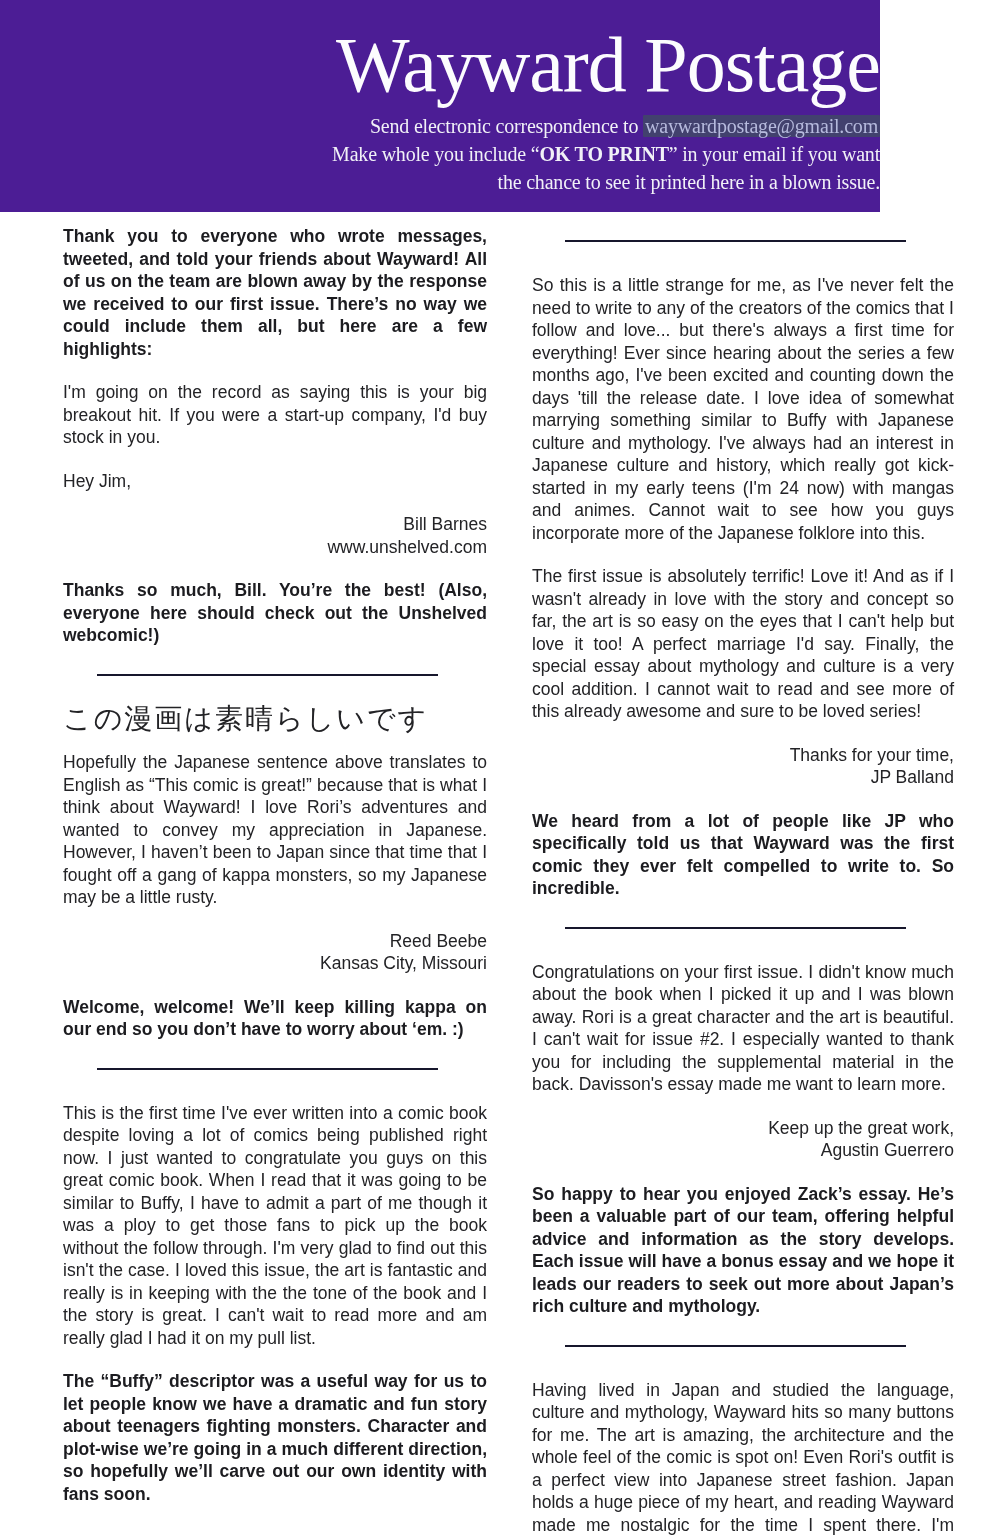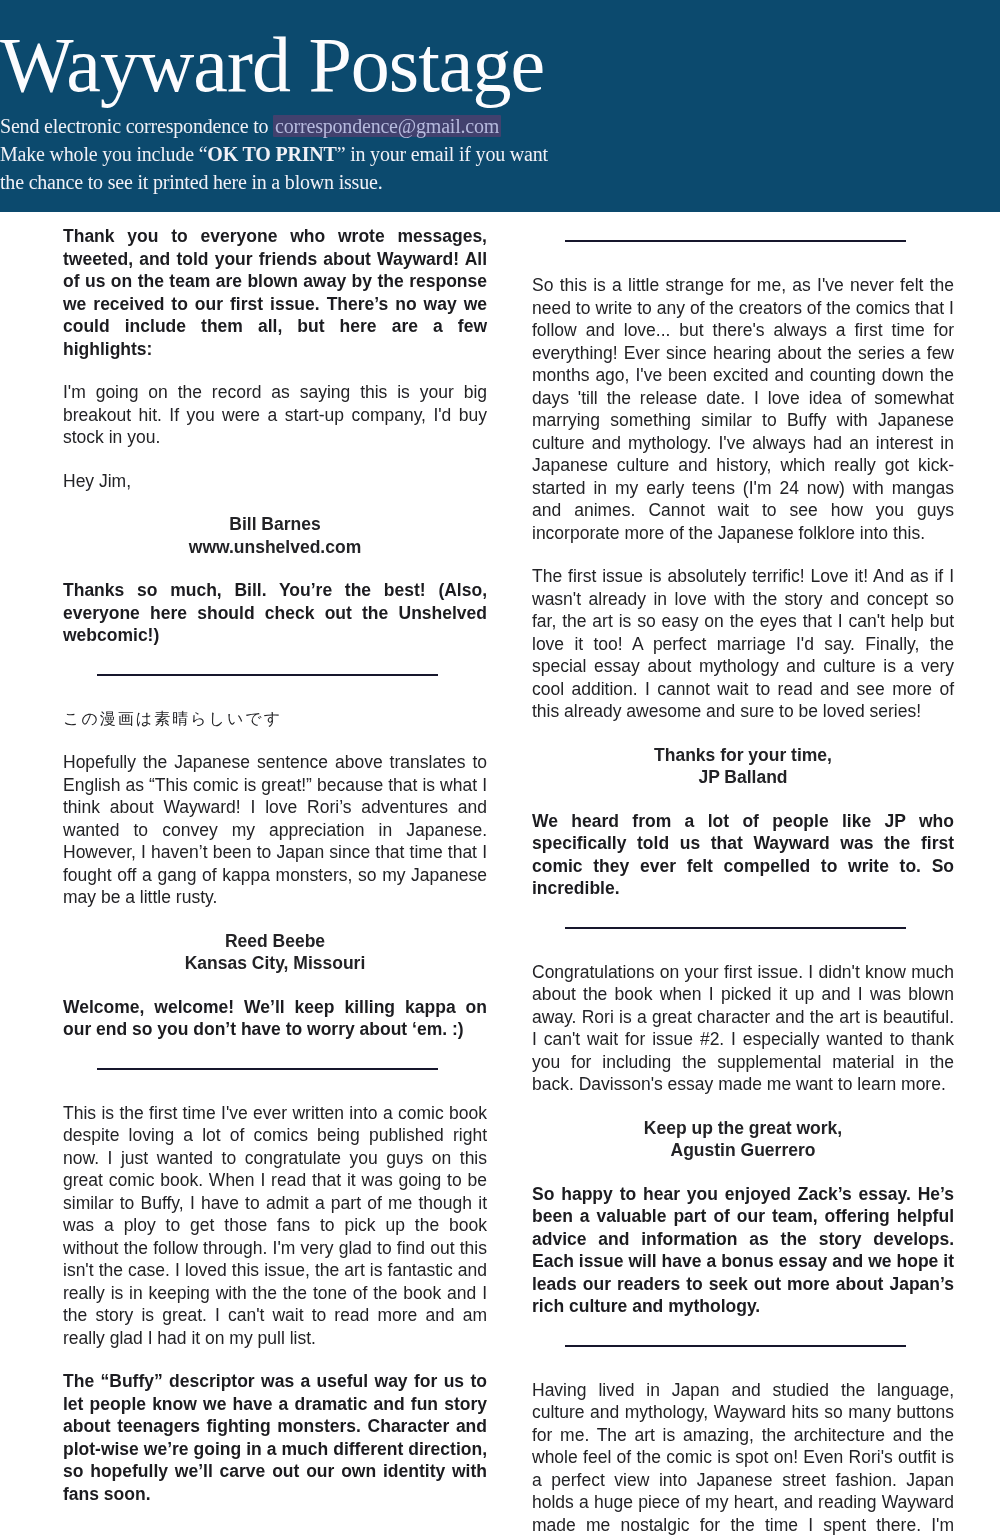--- a/index.html
+++ b/index.html
@@ -8,24 +8,24 @@
     width: 1000px; height: 1537px;
     background: #ffffff;
     font-family: "Liberation Sans", sans-serif;
     color: #232326;
     overflow: hidden;
     position: relative;
   }
 
   
   .masthead {
-    width: 1000px; height: 212px;
-    background: #0c4a6e;
+    width: 880px; height: 212px;
+    background: #4c1d95;
     color: #ffffff;
-    text-align: left;
+    text-align: right;
   }
   .masthead h1 {
     margin: 0;
     padding-top: 26px;
     font-family: "Liberation Serif", serif;
     font-weight: normal;
     font-size: 78px;
     line-height: 1.0;
     letter-spacing: -1px;
     color: #fcfcfe;
@@ -54,42 +54,42 @@
     top: 212px;
     font-size: 17.5px;
     line-height: 22.5px;
     text-align: justify;
   }
   .col-left  { left: 47px;  width: 440px; padding-top: 13px; }
   .col-right { left: 516px; width: 438px; padding-top: 1px; }
 
   .col p { margin: 0 0 21px 16px; }
   .col p.editor { font-weight: bold; color: #1c1c20; }
-  .col p.signature { white-space: pre-line; text-align: center; font-weight: bold; }
+  .col p.signature { white-space: pre-line; text-align: right; }
   .col p.japanese {
-    font-size: 16px;
+    font-size: 28px;
     letter-spacing: 2px;
     text-align: left;
     font-family: "DejaVu Sans", "Liberation Sans", sans-serif;
   }
   hr.divider {
     border: none;
     border-top: 2px solid #17172c;
     width: 341px;
     margin: 27px auto 32px auto;
   }
 </style>
 </head>
 <body>
 
 <div class="page">
   <header class="masthead">
     <h1>Wayward Postage</h1>
     <div class="sub">
-      <span>Send electronic correspondence to </span><a class="email">correspondence@gmail.com</a><br>
+      <span>Send electronic correspondence to </span><a class="email">waywardpostage@gmail.com</a><br>
       <span>Make whole you include “</span><b>OK TO PRINT</b><span>” in your email if you want</span><br>
       <span>the chance to see it printed here in a blown issue.</span>
     </div>
   </header>
 
   <main>
     <section class="col col-left" id="col-left">
         <p class="editor">Thank you to everyone who wrote messages, tweeted, and told your friends about Wayward! All of us on the team are blown away by the response we received to our first issue. There’s no way we could include them all, but here are a few highlights:</p>
         <p class="letter">I'm going on the record as saying this is your big breakout hit. If you were a start-up company, I'd buy stock in you.</p>
         <p class="letter">Hey Jim,</p>

